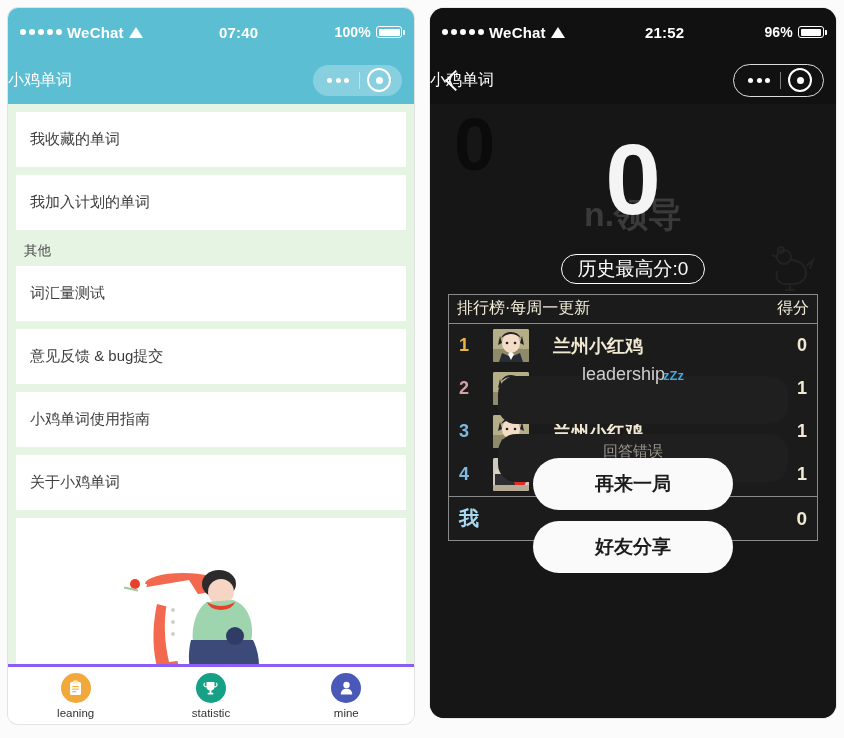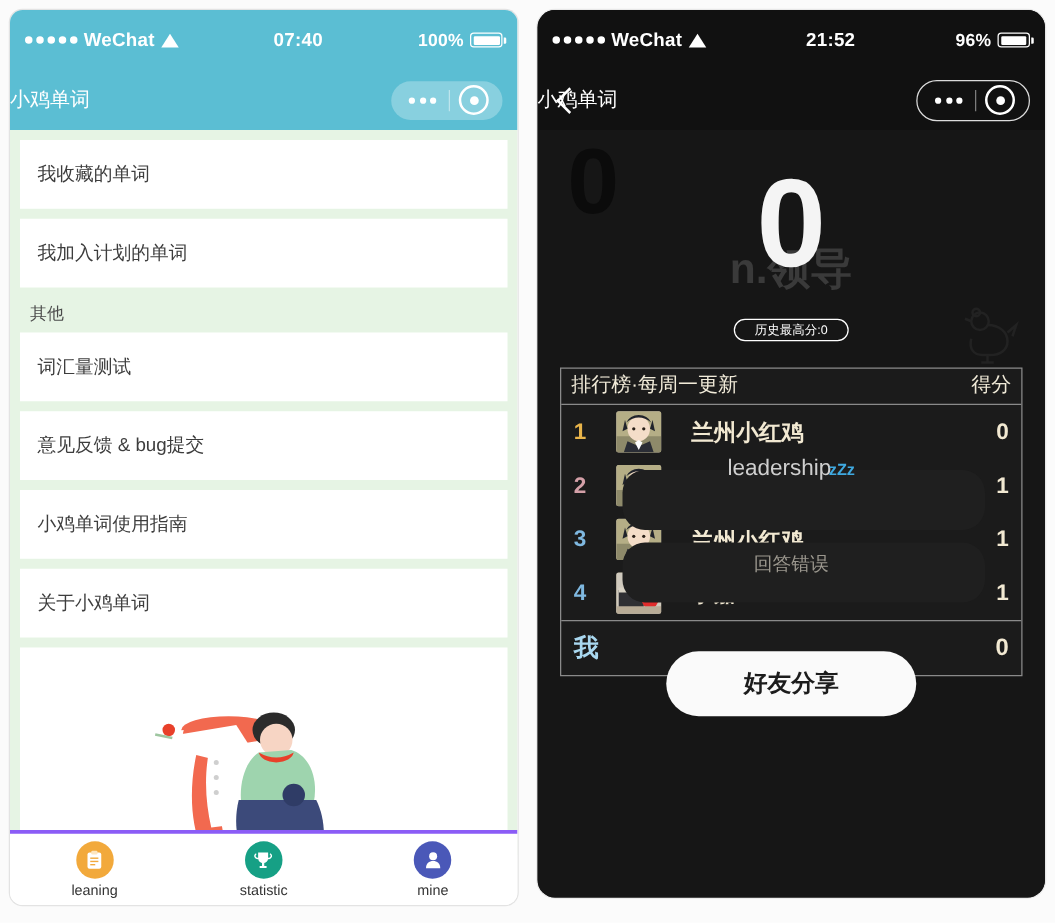--- a/index.html
+++ b/index.html
@@ -84,21 +84,21 @@
     color:#0b0b0b;line-height:1;}
   .score-wrap{position:absolute;left:0;right:0;top:28px;text-align:center;}
   .big-zero{font-size:100px;line-height:.95;font-weight:bold;color:#f4f4f4;
     position:relative;z-index:2;}
   .faded-text{position:absolute;left:0;right:0;top:88px;text-align:center;
     font-size:34px;font-weight:bold;color:#3a3a3a;z-index:1;}
   .pill{display:inline-block;border:1.6px solid #ffffff;border-radius:20px;
     color:#ffffff;padding:3px 14px;font-size:16px;}
   .challenge-wrap{position:absolute;left:0;right:0;top:108px;text-align:center;z-index:3;}
   .best-wrap{position:absolute;left:0;right:0;top:150px;text-align:center;z-index:3;}
-  .best-wrap .pill{font-size:10px;padding:1px 16px;}
+  .best-wrap .pill{font-size:19px;padding:1px 16px;}
   .chicken{position:absolute;right:18px;top:136px;width:52px;height:52px;opacity:.5;}
 
   
   .board{position:absolute;left:18px;top:190px;width:370px;
     border:1px solid #8a8a8a;box-sizing:border-box;background:#1b1b1b;}
   .board-head{display:flex;align-items:center;justify-content:space-between;
     padding:3px 8px 4px 8px;border-bottom:1px solid #8a8a8a;
     font-size:16px;color:#f0ead8;}
   .brow{display:flex;align-items:center;height:43px;padding:0 10px;box-sizing:border-box;
     position:relative;}
@@ -412,16 +412,17 @@
       </div>
 
       <div class="toast t1"></div>
       <div class="lead-label">
         <span>leadership</span><span class="zzz">zZz</span>
       </div>
 
       <div class="toast t2"></div>
       <div class="ans-label">回答错误</div>
 
+      <div class="wbtn b1">再来一局</div>
       <div class="wbtn b2">好友分享</div>
     </div>
   </div>
 </div>
 
 </body></html>

